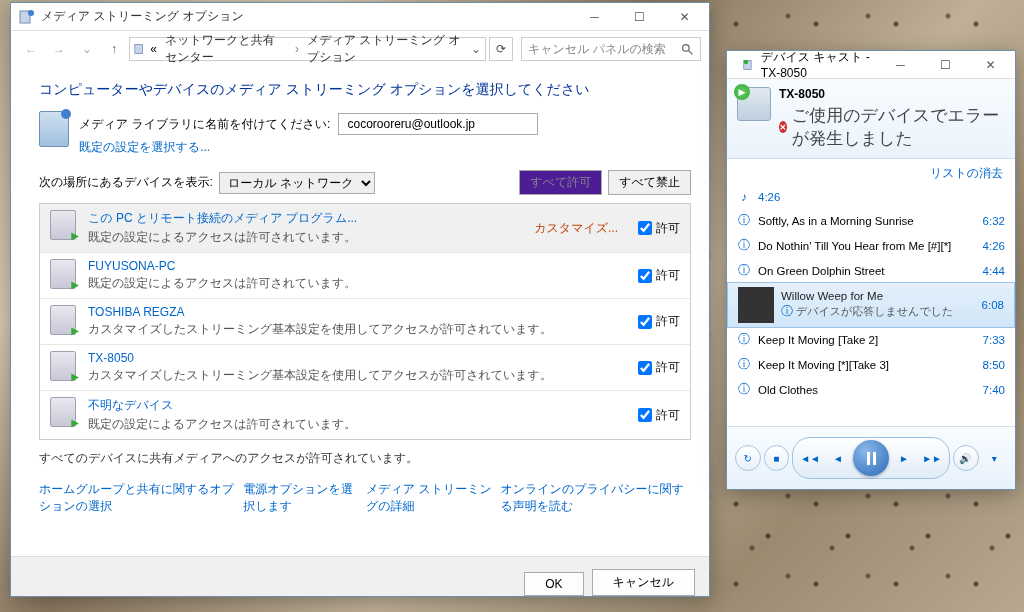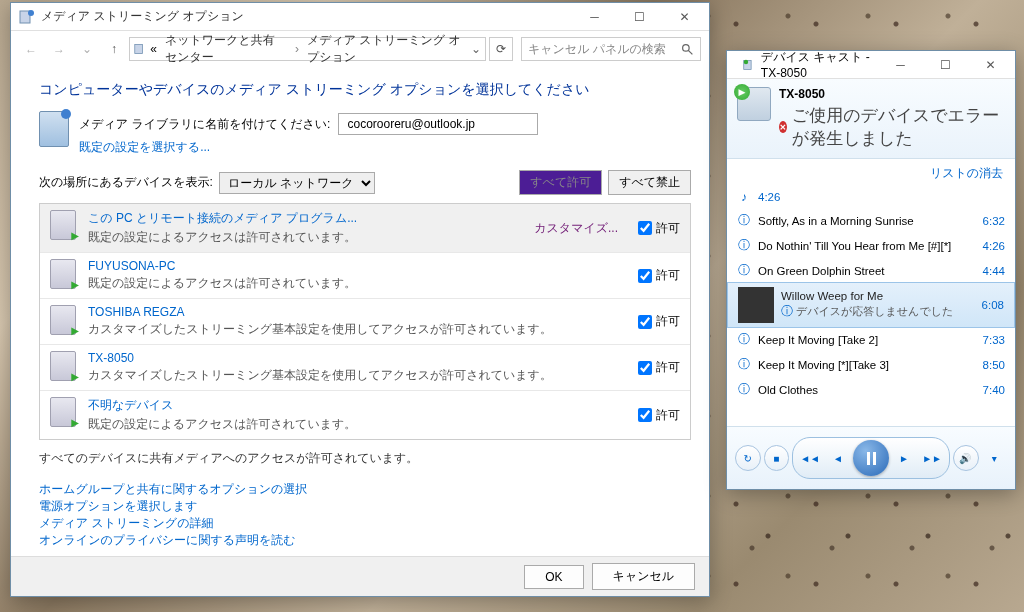--- a/index.html
+++ b/index.html
@@ -39,26 +39,26 @@
 .permbtns button:first-child{color:#888;background:#4c1d95}
 .dev-list{border:1px solid #ccc;margin-bottom:10px}
 .dev{display:flex;align-items:flex-start;padding:6px 10px;gap:12px;border-bottom:1px solid #e8e8e8}
 .dev:first-child{background:#f0f0f0}
 .dev:last-child{border-bottom:none}
 .dev-ico{width:26px;height:30px;background:linear-gradient(#e8e8f0,#c8c8d8);border:1px solid #a0a0b0;border-radius:2px;flex-shrink:0;position:relative}
 .dev-ico::after{content:"▶";position:absolute;bottom:-2px;right:-4px;color:#3a3;font-size:10px}
 .dev-txt{flex:1}
 .dev-name{color:#0066cc;margin-bottom:2px}
 .dev-desc{color:#555}
-.dev-cust{color:#701a75;align-self:center}
+.dev-cust{color:#c2410c;align-self:center}
 .dev-chk{display:flex;align-items:center;gap:4px;align-self:center;margin-left:8px}
 .dev-chk input{width:14px;height:14px}
 .status{margin:6px 0 14px;color:#333}
-.links{display:flex;flex-direction:column;margin-top:8px}
-.btnrow{position:absolute;bottom:0;left:0;right:0;height:40px;border-top:1px solid #ddd;background:#f0f0f0;display:flex;align-items:center;justify-content:flex-end;padding:0 14px;gap:8px}
+.links{display:flex;gap:5px;margin-top:8px}
+.btnrow{position:absolute;bottom:0;left:0;right:0;height:40px;border-top:1px solid #ddd;background:#f0f0f0;display:flex;align-items:flex-end;justify-content:flex-end;padding:0 14px;gap:8px}
 .btnrow button{padding:4px 20px;border:1px solid #aaa;background:#fdfdfd}
 
 .cast-win{left:726px;top:50px;width:290px;height:440px}
 .cast-title{height:28px;display:flex;align-items:center;padding:0 2px 0 16px;background:#fff;border-bottom:1px solid #e0e0e0}
 .cast-title .ti{display:flex;align-items:center;gap:6px;font-size:12px}
 .cast-hdr{display:flex;align-items:flex-start;gap:8px;padding:8px 10px;background:linear-gradient(#f8fcff,#eaf3fb);border-bottom:1px solid #d0e0ec}
 .cast-hdr-ico{width:34px;height:34px;background:linear-gradient(#e0e8f0,#c0d0e0);border:1px solid #90a8c0;border-radius:3px;position:relative}
 .cast-hdr-ico::before{content:"▶";position:absolute;top:-4px;left:-4px;width:16px;height:16px;background:radial-gradient(#6c6,#3a3);border-radius:50%;color:#fff;font-size:9px;display:flex;align-items:center;justify-content:center}
 .cast-hdr-txt{flex:1}
 .cast-hdr-name{font-weight:bold;margin-bottom:3px}

